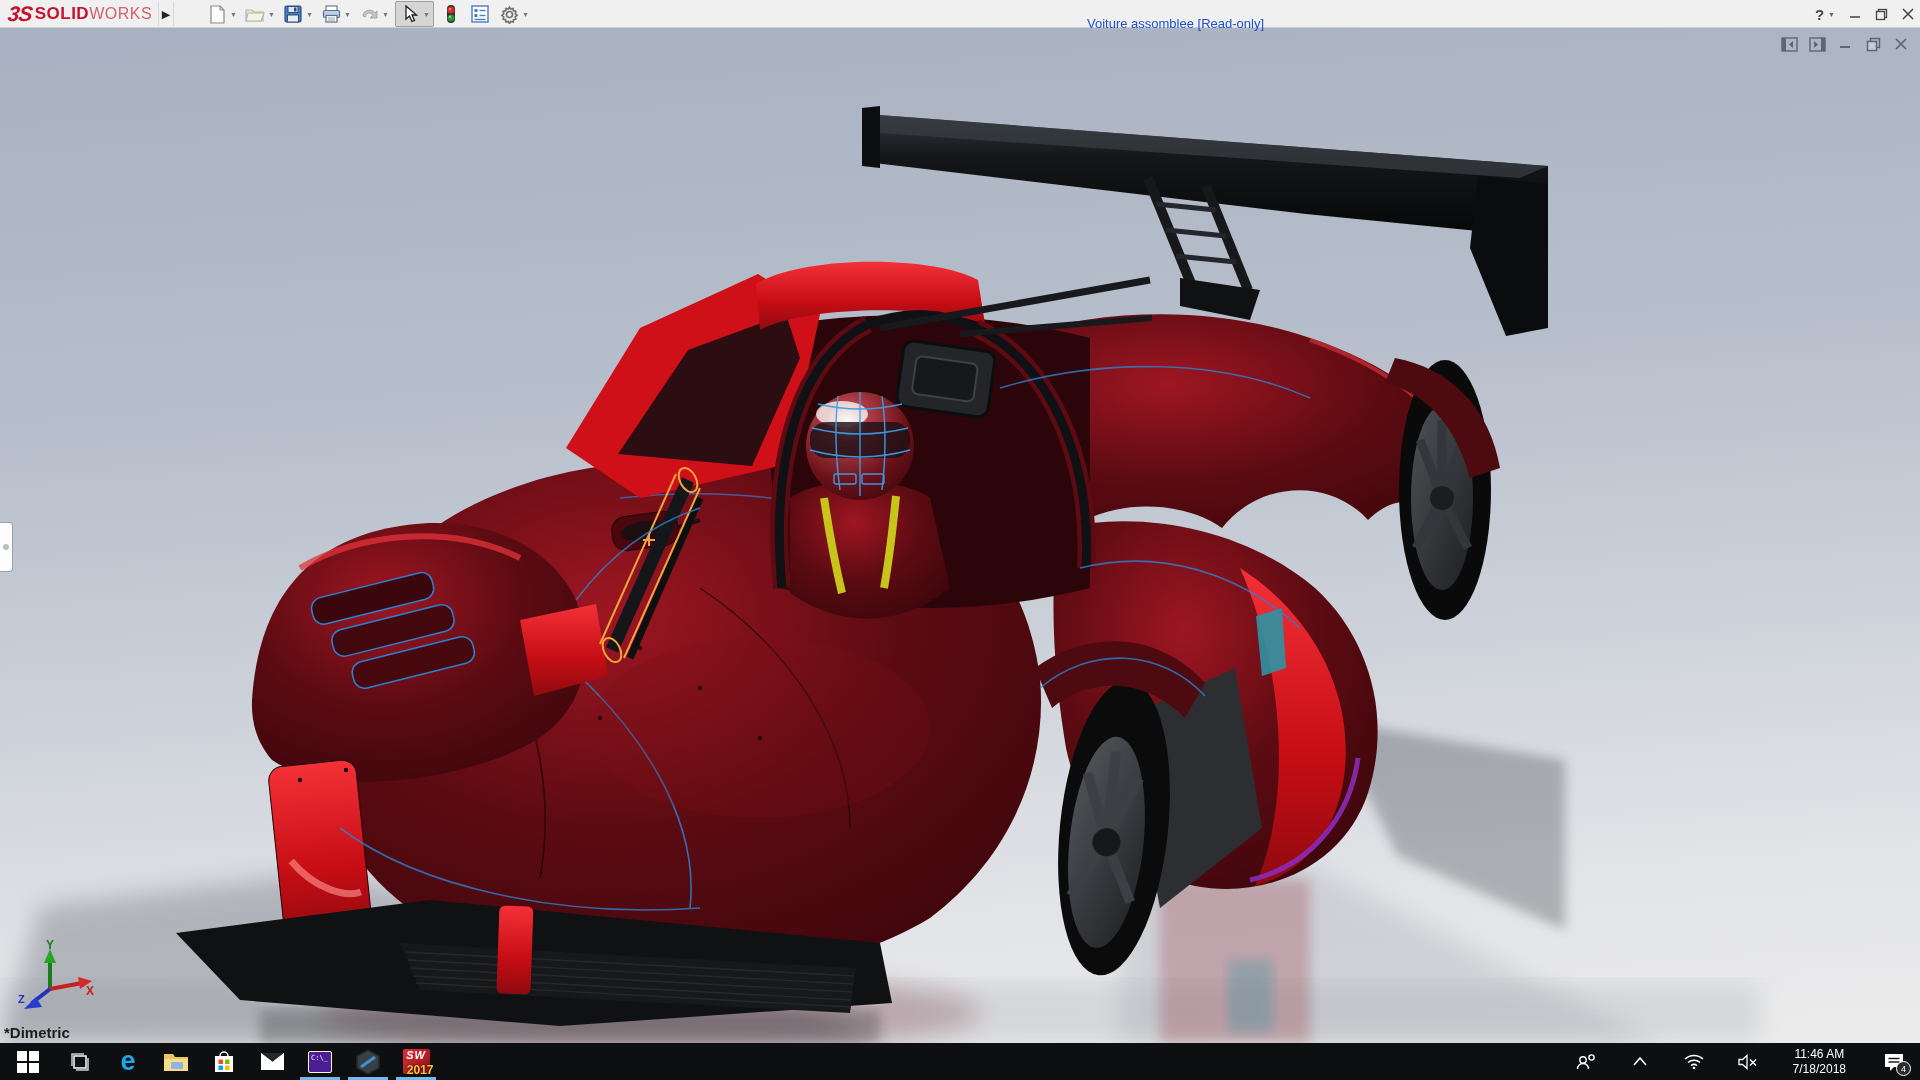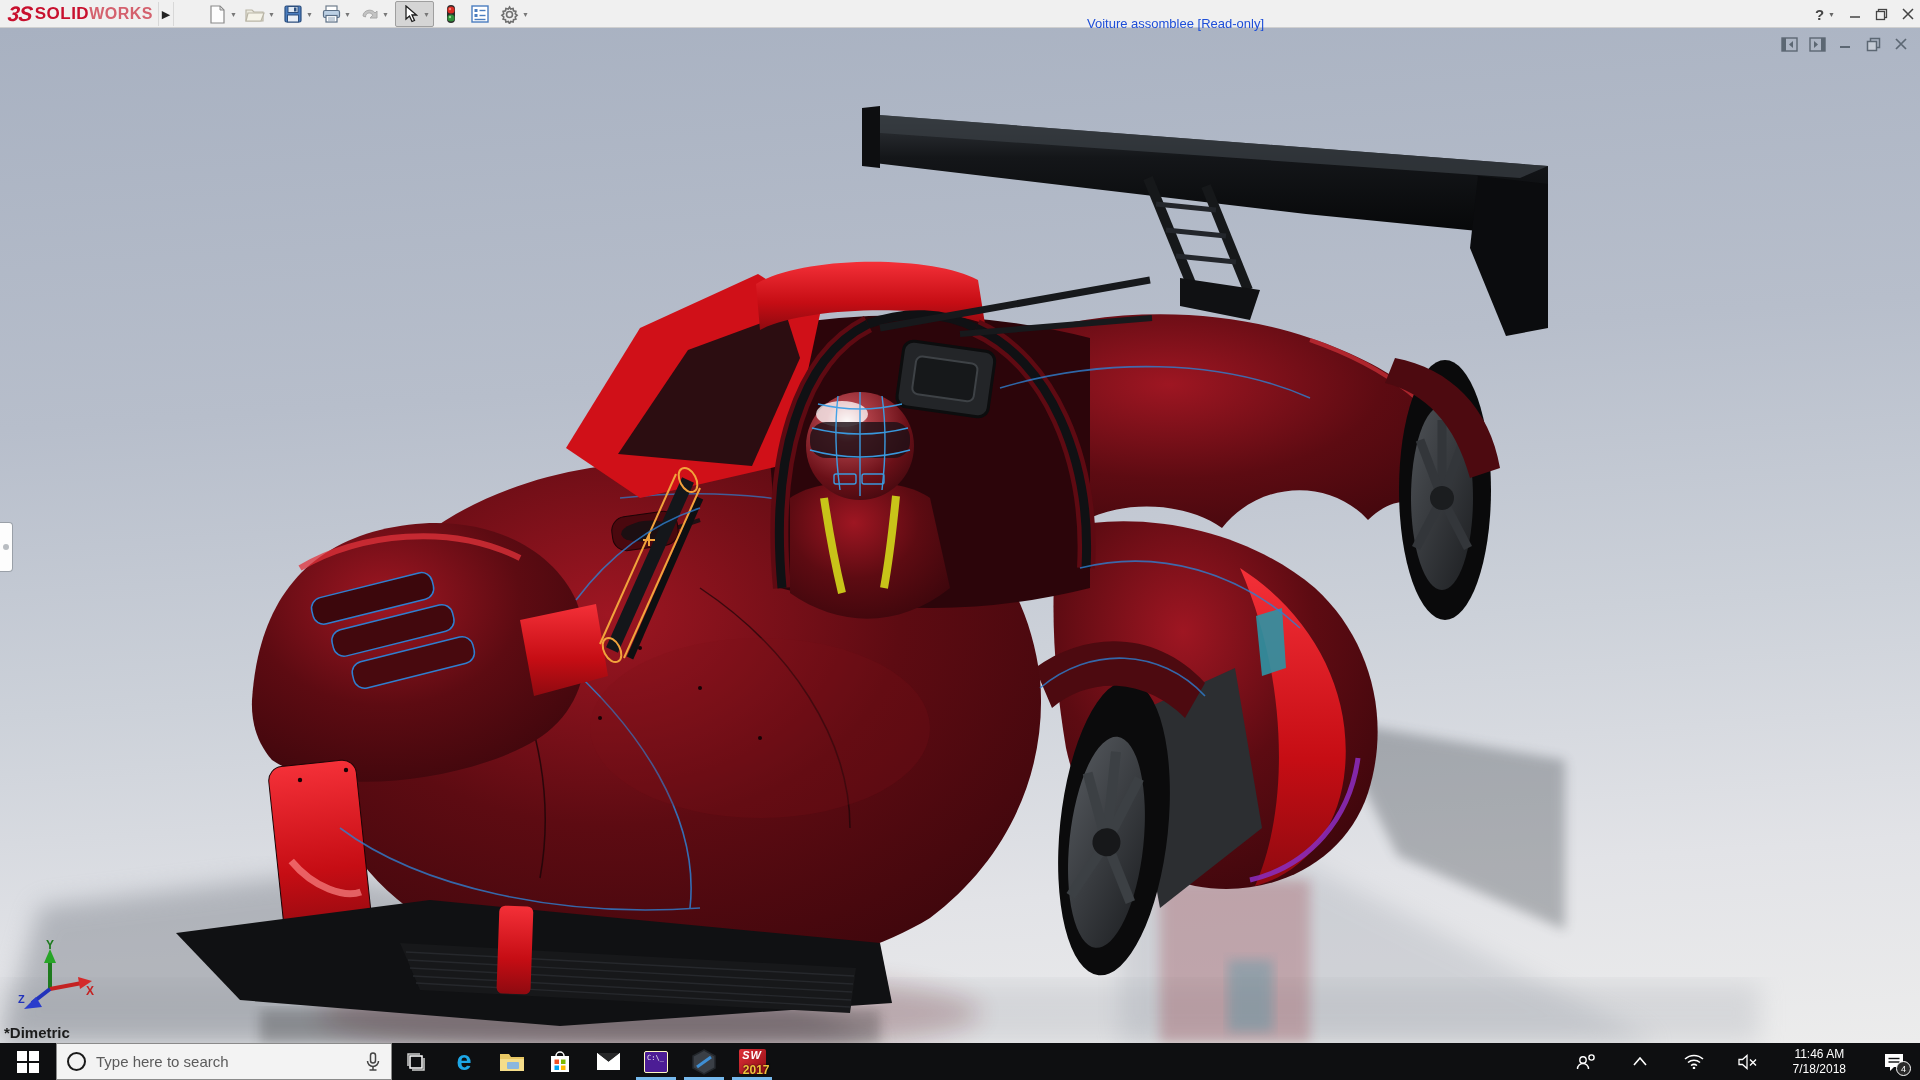--- a/index.html
+++ b/index.html
@@ -5,21 +5,21 @@
   * { margin:0; padding:0; box-sizing:border-box; }
   html,body { width:1920px; height:1080px; overflow:hidden;
     font-family:"Liberation Sans", sans-serif; background:#000; }
 
   
   .titlebar { position:absolute; left:0; top:0; width:1920px; height:28px;
     background:var(--titlebar-bg,#f0f0f0); border-bottom:1px solid #cfcfcf; z-index:30; }
   .brand { position:absolute; left:8px; top:1px; height:26px; display:flex; align-items:center; }
   .brand-ds { font-style:italic; font-weight:bold; font-size:21px; color:var(--accent-red,#c8102e); letter-spacing:-1px; margin-right:3px; transform:skewX(-8deg); }
   .brand-solid { font-weight:bold; font-size:17px; color:var(--accent-red,#c8102e); letter-spacing:.5px; }
-  .brand-works { font-weight:bold; font-size:16px; color:#d4616e; letter-spacing:.5px; }
+  .brand-works { font-weight:normal; font-size:16px; color:#d4616e; letter-spacing:.5px; }
   .flyout-btn { position:absolute; left:158px; top:2px; width:16px; height:24px;
     display:flex; align-items:center; justify-content:center; border-left:1px solid #d8d8d8; border-right:1px solid #d8d8d8; color:#222; font-size:11px; }
   .toolbar { position:absolute; left:205px; top:0; height:28px; display:flex; align-items:center; }
   .tb-item { display:flex; align-items:center; margin-right:5px; }
   .tb-btn { width:24px; height:24px; display:flex; align-items:center; justify-content:center; }
   .tb-caret { font-size:7px; color:#777; margin-left:1px; width:8px; }
   .tb-selected { background:#d5d5d5; border:1px solid #9f9f9f; border-radius:2px; display:flex; align-items:center; padding:0 2px; }
   .win-title { position:absolute; left:1087px; top:9px; height:28px; display:flex; align-items:center;
     font-size:13px; color:#1d4ed8; }
   .tb-right { position:absolute; right:6px; top:0; height:28px; display:flex; align-items:center; gap:14px; color:#444; }
@@ -465,30 +465,20 @@
 
 <div class="taskbar">
   <div class="start-btn">
     <div class="win-logo">
         <div></div>
         <div></div>
         <div></div>
         <div></div>
       </div>
   </div>
-  <div class="search-box">
-    <span class="cortana-ring"></span>
-    <input class="search-input" placeholder="Type here to search" style="">
-    <svg width="16" height="20" viewBox="0 0 16 20">
-      <rect x="5.5" y="1" width="5" height="10" rx="2.5" fill="none" stroke="#444" stroke-width="1.5"></rect>
-      <path d="M2.5 9 a5.5 5.5 0 0 0 11 0" fill="none" stroke="#444" stroke-width="1.5"></path>
-      <line x1="8" y1="14.5" x2="8" y2="18" stroke="#444" stroke-width="1.5"></line>
-        <line x1="4.5" y1="18" x2="11.5" y2="18" stroke="#444" stroke-width="1.5"></line>
-    </svg>
-  </div>
 
   <div class="task-cell">
     <svg width="22" height="22" viewBox="0 0 22 22">
       <rect x="5" y="5" width="12" height="12" fill="none" stroke="#fff" stroke-width="1.5"></rect>
       <path d="M3 15 v-12 h12" fill="none" stroke="#fff" stroke-width="1.5" opacity=".8"></path>
       <path d="M19 7 v12 h-12" fill="none" stroke="#fff" stroke-width="1.5" opacity=".8"></path>
     </svg>
   </div>
   <div class="task-cell">
     <span class="edge-e">e</span>

